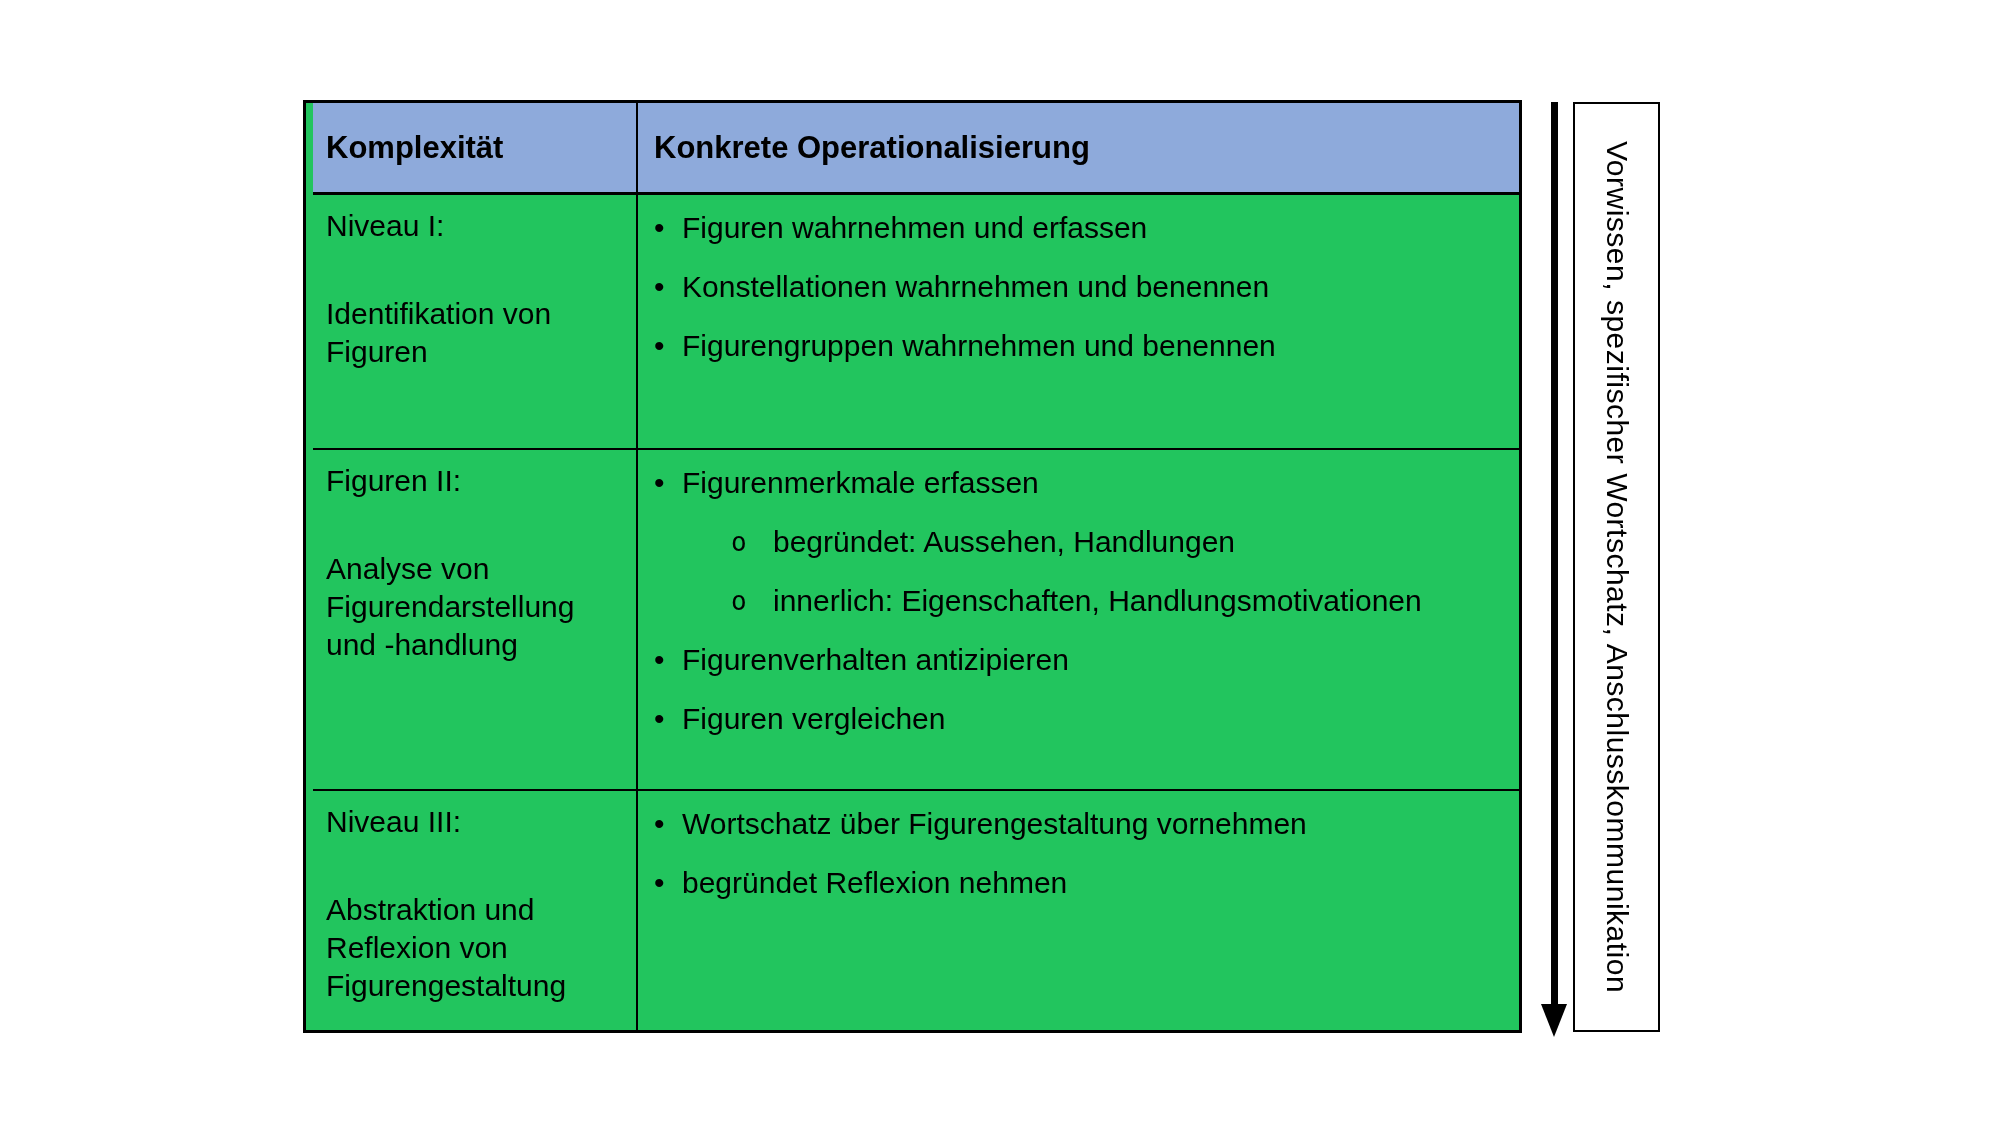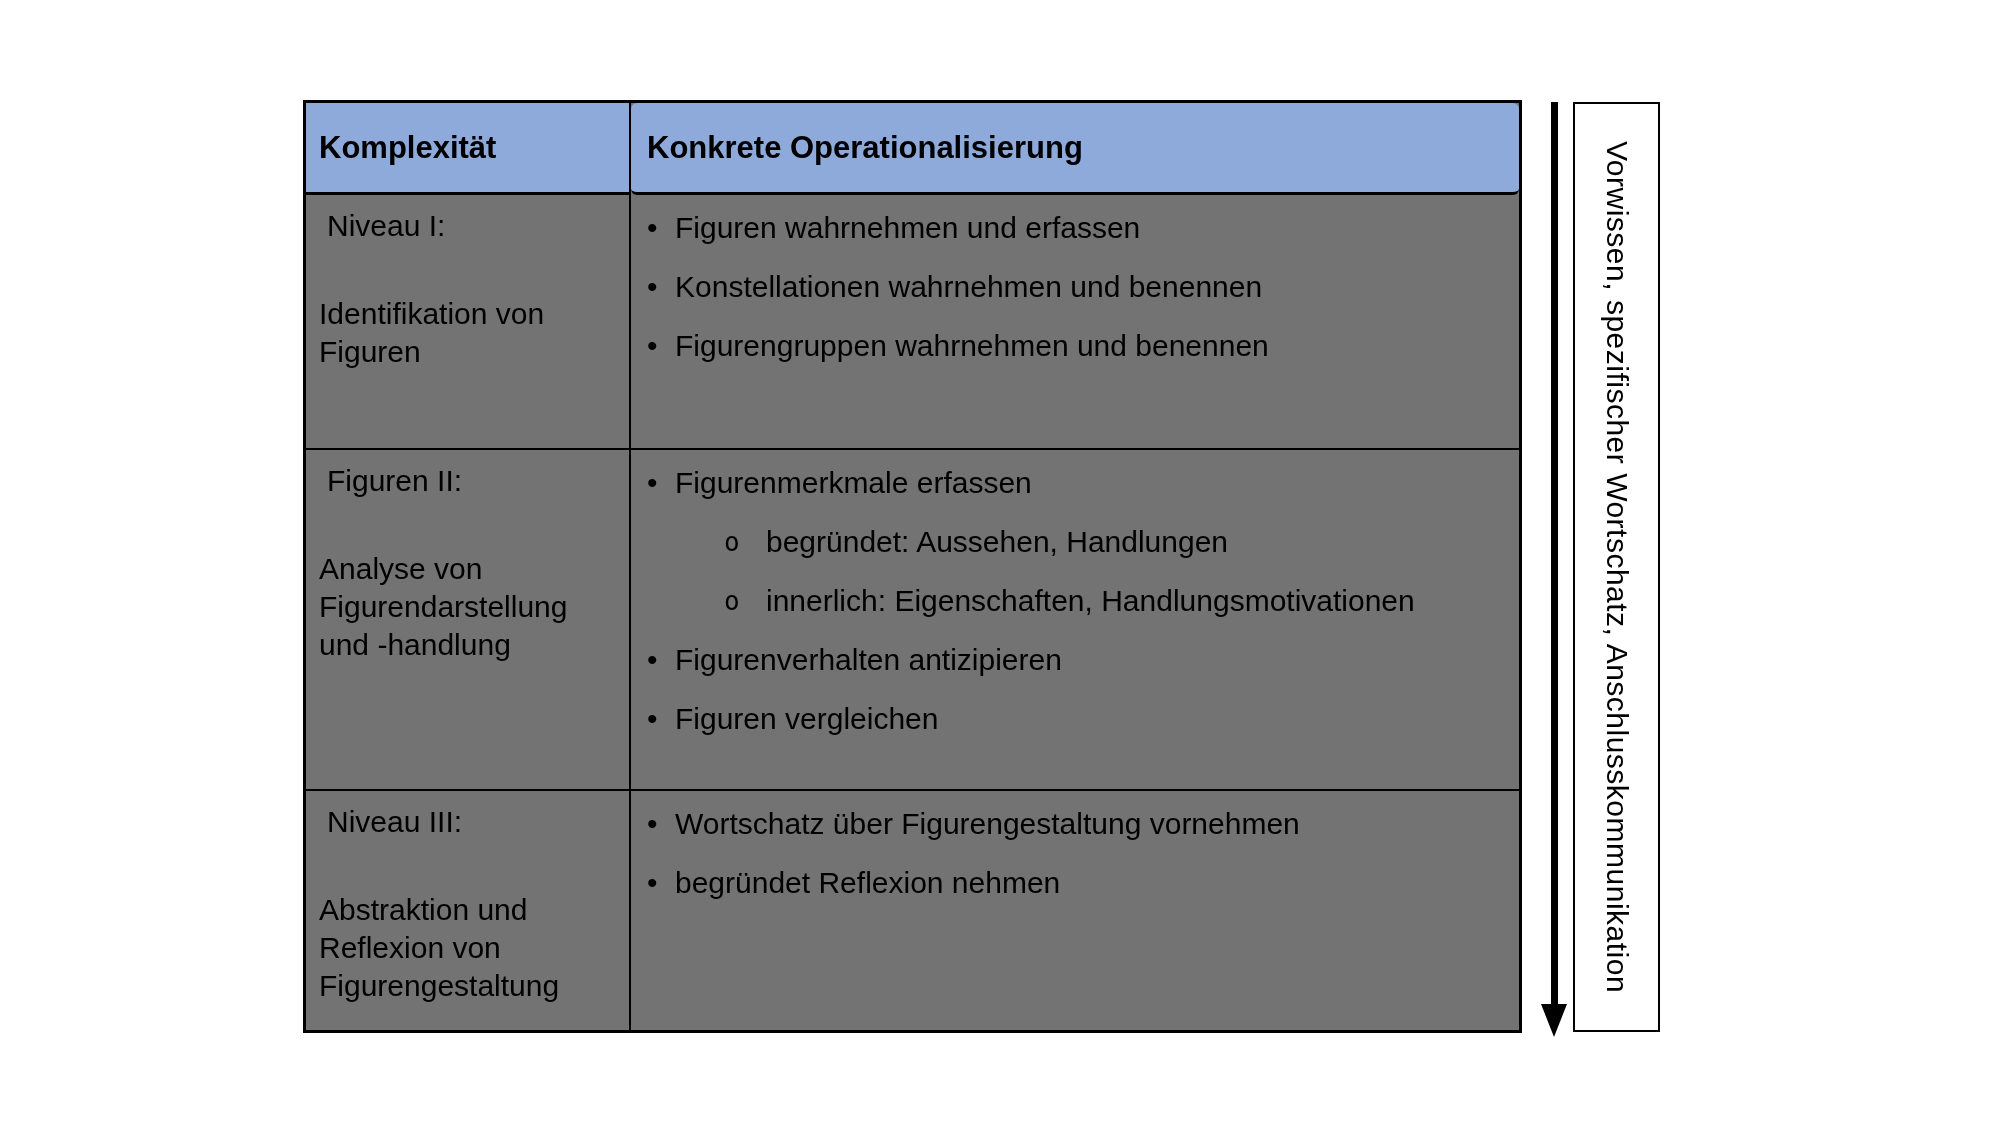--- a/index.html
+++ b/index.html
@@ -15,42 +15,43 @@
   
   .cx-table {
     position: absolute;
     left: 303px; top: 100px;
     width: 1219px; height: 933px;
     border: 3px solid #000;
     box-sizing: border-box;
     display: grid;
     grid-template-columns: 325px 1fr;
     grid-template-rows: 92px 255px 341px 1fr;
-    background: #737373;
+    background: #22c55e;
+    padding-left: 7px;
   }
   .cell { box-sizing: border-box; overflow: hidden; }
   .col1 { border-right: 2px solid #000; }
   .rowline { border-bottom: 2px solid #000; }
 
   .header-cell {
     background: #8EAADB;
     border-bottom: 3px solid #000;
     display: flex; align-items: center;
     font-weight: bold;
     font-size: 31px;
   }
   .header-cell.col1 { padding-left: 13px; }
-  .header-cell.col2 { padding-left: 16px; border-radius: 6px; }
+  .header-cell.col2 { padding-left: 16px; }
 
   .level-cell {
     padding: 12px 8px 0 13px;
     font-size: 30px;
     line-height: 38px;
   }
-  .level-label { margin: 0 0 50px 8px; }
+  .level-label { margin: 0 0 50px 0; }
   .level-title { margin: 0; font-weight: normal; }
 
   .items-cell { padding: 14px 10px 0 0; font-size: 30px; }
   .items-cell ul { list-style: none; margin: 0; padding: 0; }
   .items-cell li {
     position: relative;
     padding-left: 44px;
     line-height: 38px;
     margin-bottom: 21px;
     white-space: nowrap;

